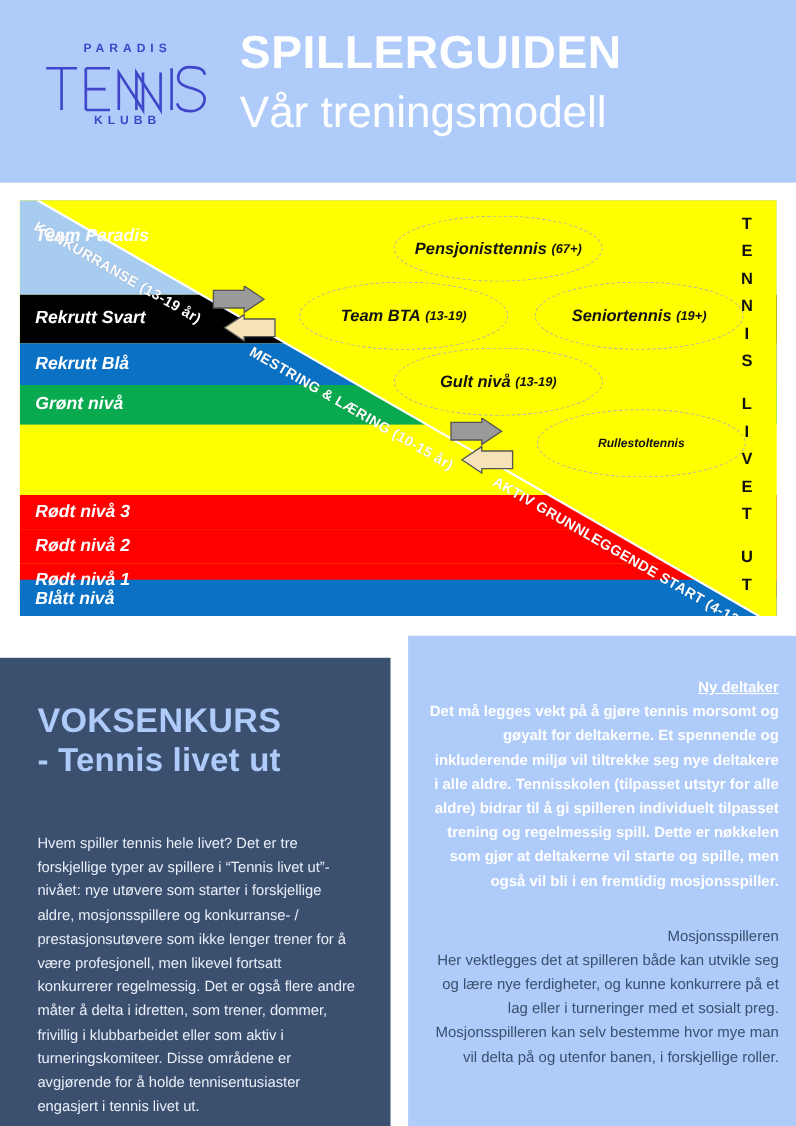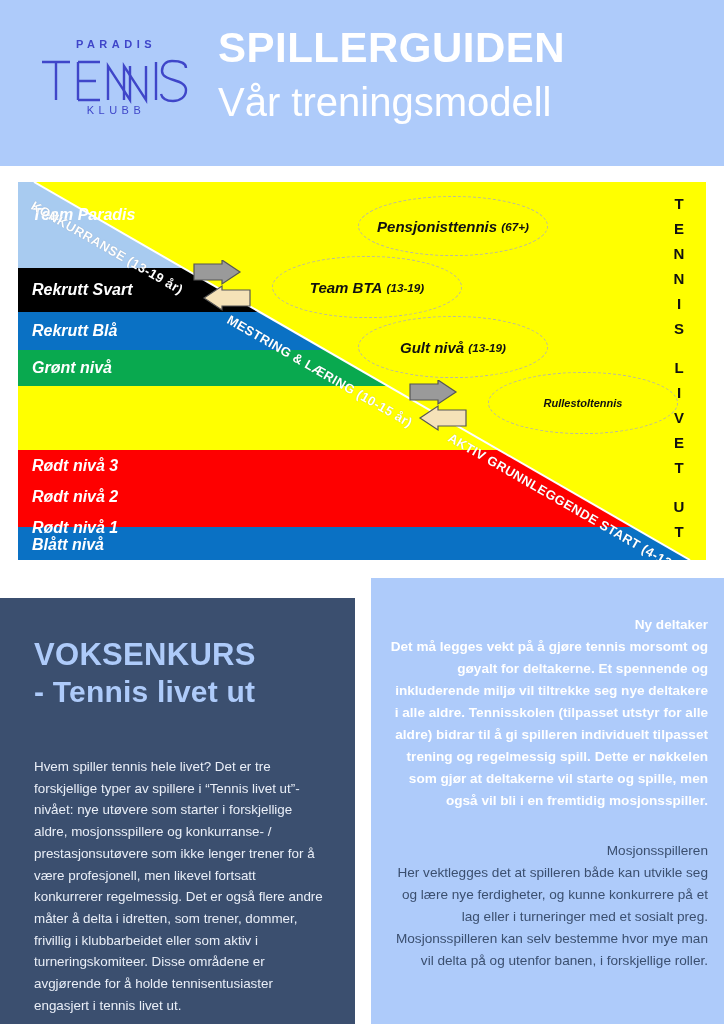--- a/index.html
+++ b/index.html
@@ -23,21 +23,21 @@
   .logo-top{
     font-size:11px; letter-spacing:4.5px; text-align:center;
     font-weight:700; color:#3f46c9; font-family:"Liberation Sans", sans-serif;
   }
   .logo-mid{
     position:relative; height:58px; text-align:center;
   }
   .logo-mid svg{ display:block; margin:0 auto; }
   .logo-bot{
     font-size:11px; letter-spacing:4.5px; text-align:center;
-    font-weight:400; color:#3f46c9; margin-top:-4px;
+    font-weight:700; color:#3f46c9; margin-top:-4px;
   }
   .head-title{
     position:absolute; left:218px; top:26px;
     font-size:42px; font-weight:700; color:#ffffff; letter-spacing:0.5px;
     line-height:1.05;
   }
   .head-sub{
     position:absolute; left:218px; top:80px;
     font-size:40px; font-weight:400; color:#ffffff; line-height:1.1;
   }
@@ -116,21 +116,21 @@
 
   .panel-right{
     position:absolute; left:371px; top:578px; width:353px; height:446px;
     background:#aecbfa;
   }
   .pr-block{
     position:absolute; right:16px; width:320px; text-align:right;
   }
   .pr-b1{ top:36px; }
   .pr-b2{ top:262px; }
-  .pr-h-white{ font-size:13.6px; font-weight:700; color:#ffffff; line-height:1.62; }
+  .pr-h-white{ font-size:13.6px; font-weight:700; color:#ffffff; line-height:1.62;text-decoration:underline; }
   .pr-p-white{ font-size:13.6px; font-weight:700; color:#ffffff; line-height:1.62; }
   .pr-h-dark{ font-size:13.6px; font-weight:400; color:#3b4f6f; line-height:1.62; }
   .pr-p-dark{ font-size:13.6px; font-weight:400; color:#3b4f6f; line-height:1.62; }
 </style>
 </head>
 <body>
 
 <div class="header">
 
   <div class="logo">
@@ -197,20 +197,23 @@
 
   <div class="diag-label" style="left:18px; top:16px; transform:rotate(29.9deg);">KONKURRANSE (13-19 år)</div>
   <div class="diag-label" style="left:214px; top:130px; transform:rotate(29.9deg);">MESTRING &amp; LÆRING (10-15 år)</div>
   <div class="diag-label" style="left:435px; top:248px; transform:rotate(29.9deg);">AKTIV GRUNNLEGGENDE START (4-12 år)</div>
 
   <div class="ell" style="left:340px; top:14px; width:190px; height:60px; font-size:15px;">
     <span>Pensjonisttennis</span>&nbsp;<span class="age">(67+)</span>
   </div>
   <div class="ell" style="left:254px; top:74px; width:190px; height:62px; font-size:15px;">
     <span>Team BTA</span>&nbsp;<span class="age">(13-19)</span>
+  </div>
+  <div class="ell" style="left:468px; top:74px; width:190px; height:62px; font-size:15px;">
+    <span>Seniortennis</span>&nbsp;<span class="age">(19+)</span>
   </div>
   <div class="ell" style="left:340px; top:134px; width:190px; height:62px; font-size:15px;">
     <span>Gult nivå</span>&nbsp;<span class="age">(13-19)</span>
   </div>
   <div class="ell" style="left:470px; top:190px; width:190px; height:62px; font-size:11px;">
     <span>Rullestoltennis</span>
   </div>
 
   <svg class="arrows" style="left:174px; top:78px;" width="86" height="58" viewBox="0 0 86 58">
     <path d="M2 4 H30 V0 L48 12 L30 24 V20 H2 Z" fill="#9a9a9a" stroke="#555" stroke-width="1.2"></path>

